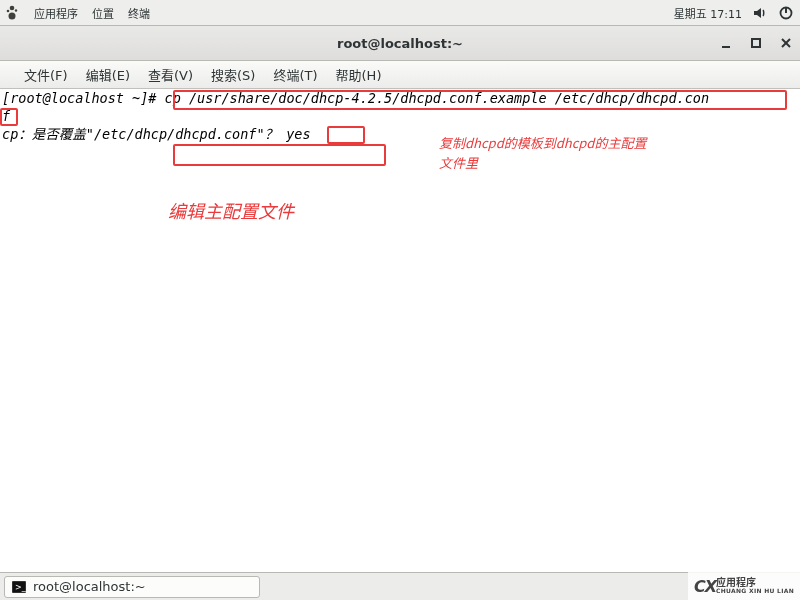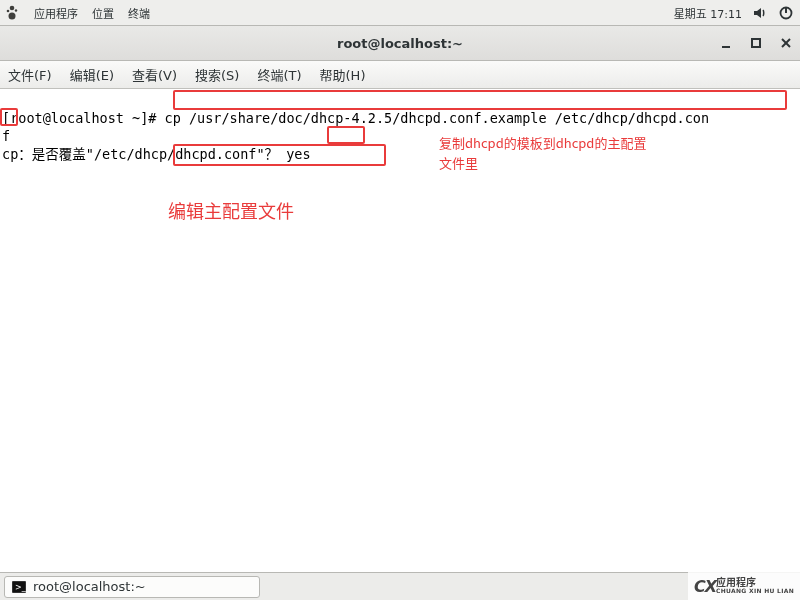--- a/index.html
+++ b/index.html
@@ -39,34 +39,35 @@
   }
   .win-btn { width:16px; height:16px; display:flex; align-items:center; justify-content:center; }
   .win-btn svg { width:12px; height:12px; stroke:#2e3436; stroke-width:2; fill:none; }
 
   
   .menubar {
     height: 28px;
     background: linear-gradient(#fafaf9,#ececea);
     border-bottom: 1px solid #c0c0bc;
     display:flex; align-items:center; gap:18px;
-    padding: 0 8px;
+    padding: 0 24px;
     font-size: 13px;
   }
 
   
   .term {
     height: calc(600px - 26px - 35px - 28px - 28px);
     background:#fff;
     position:relative;
     font-family: "DejaVu Sans Mono", "Noto Sans Mono CJK SC", monospace;
     font-size: 13.5px;
     line-height: 18px;
     color:#000;
-    padding:20px 4px 2px 2px;
+    padding:0 4px 2px 2px;
+    font-style:italic;
   }
   .term-row { white-space: pre; }
   .cursor {
     display:inline-block; width:8px; height:15px; background:#000;
     vertical-align: -2px;
   }
 
   
   .hl {
     position:absolute;

